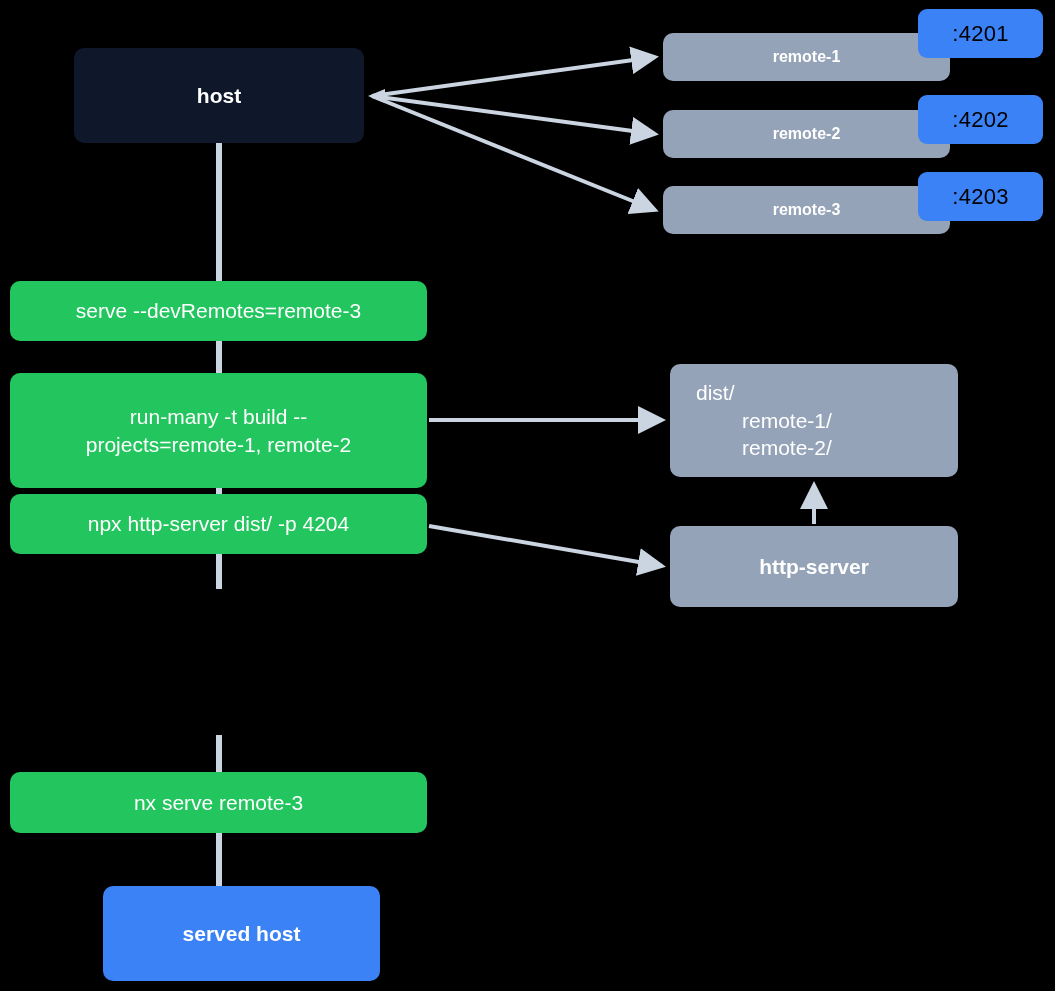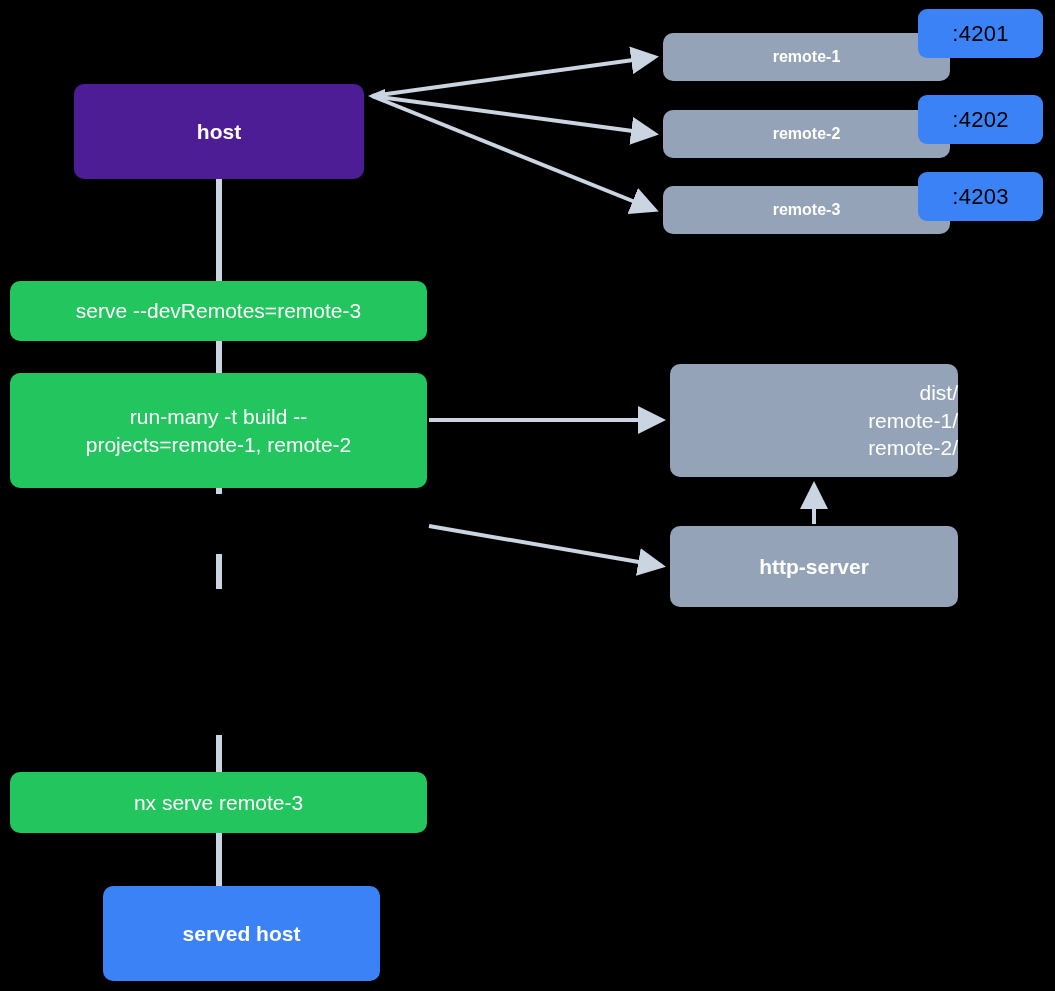--- a/index.html
+++ b/index.html
@@ -34,23 +34,22 @@
     justify-content: center;
     text-align: center;
     color: #ffffff;
     border-radius: 10px;
     line-height: 1.32;
   }
   .node-bold {
     font-weight: bold;
   }
   .node.host {
-    background: #4c1d95;
+    background: #0f172a;
     font-size: 21px;
-    margin-top: 36px;
   }
   .node.served {
     background: #3b82f6;
     font-size: 21px;
   }
   .node.remote {
     background: #94a3b8;
     font-size: 16px;
   }
   .node.gray {
@@ -70,22 +69,22 @@
     border-radius: 9px;
     font-size: 22px;
     display: flex;
     align-items: center;
     justify-content: center;
     letter-spacing: 0.3px;
   }
   .dist-body {
     width: 100%;
     box-sizing: border-box;
-    padding-left: 36px;
-    text-align: right;
+    padding-left: 26px;
+    text-align: left;
   }
   .dist-line {
     white-space: pre;
   }
   .dist-indent {
     padding-left: 46px;
   }
   .cmd-line {
     white-space: nowrap;
   }
@@ -157,20 +156,23 @@
 
   <div class="node cmd" style="left:10px; top:281px; width:417px; height:60px;">
     <span class="cmd-line">serve --devRemotes=remote-3</span>
   </div>
 
   <div class="node cmd" style="left:10px; top:373px; width:417px; height:115px;">
     <span class="cmd-line">run-many -t build --</span>
     <span class="cmd-line">projects=remote-1, remote-2</span>
   </div>
 
+  <div class="node cmd" style="left:10px; top:494px; width:417px; height:60px;">
+    <span class="cmd-line">npx http-server dist/ -p 4204</span>
+  </div>
 
 
   <div class="node cmd" style="left:10px; top:772px; width:417px; height:61px;">
     <span class="cmd-line">nx serve remote-3</span>
   </div>
 
   <div class="node served node-bold" style="left:92px; top:886px; width:277px; height:95px;margin-left:11px;">
     <span>served host</span>
   </div>
 

